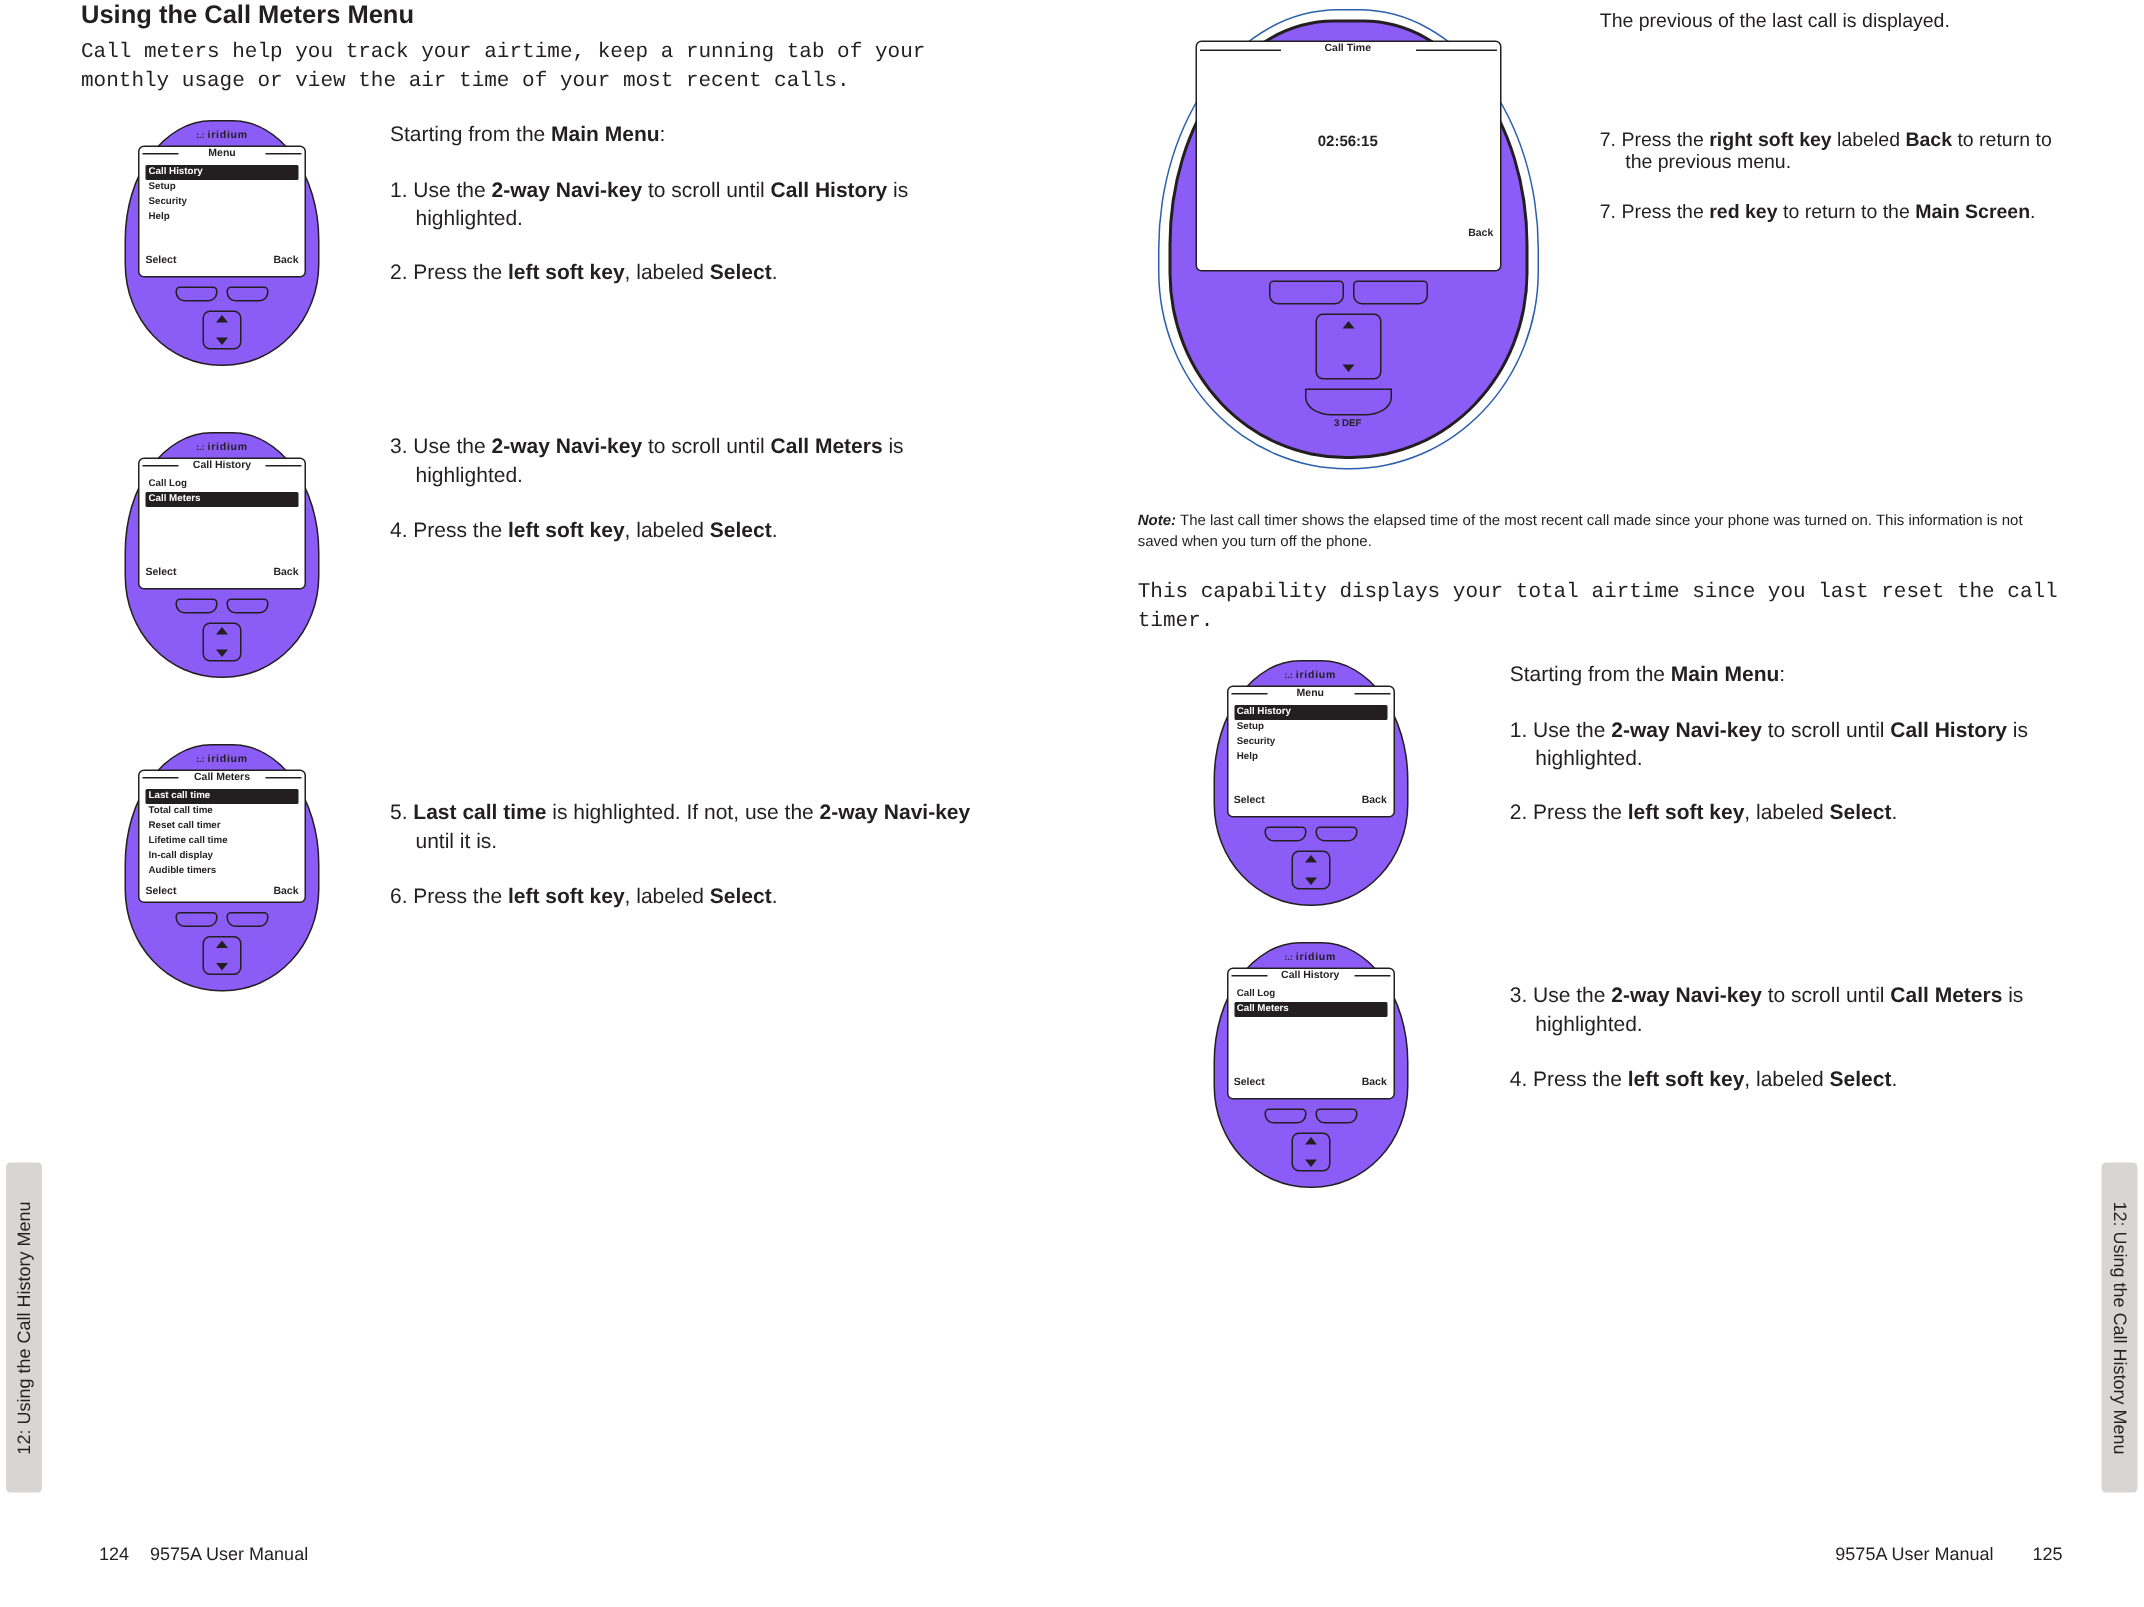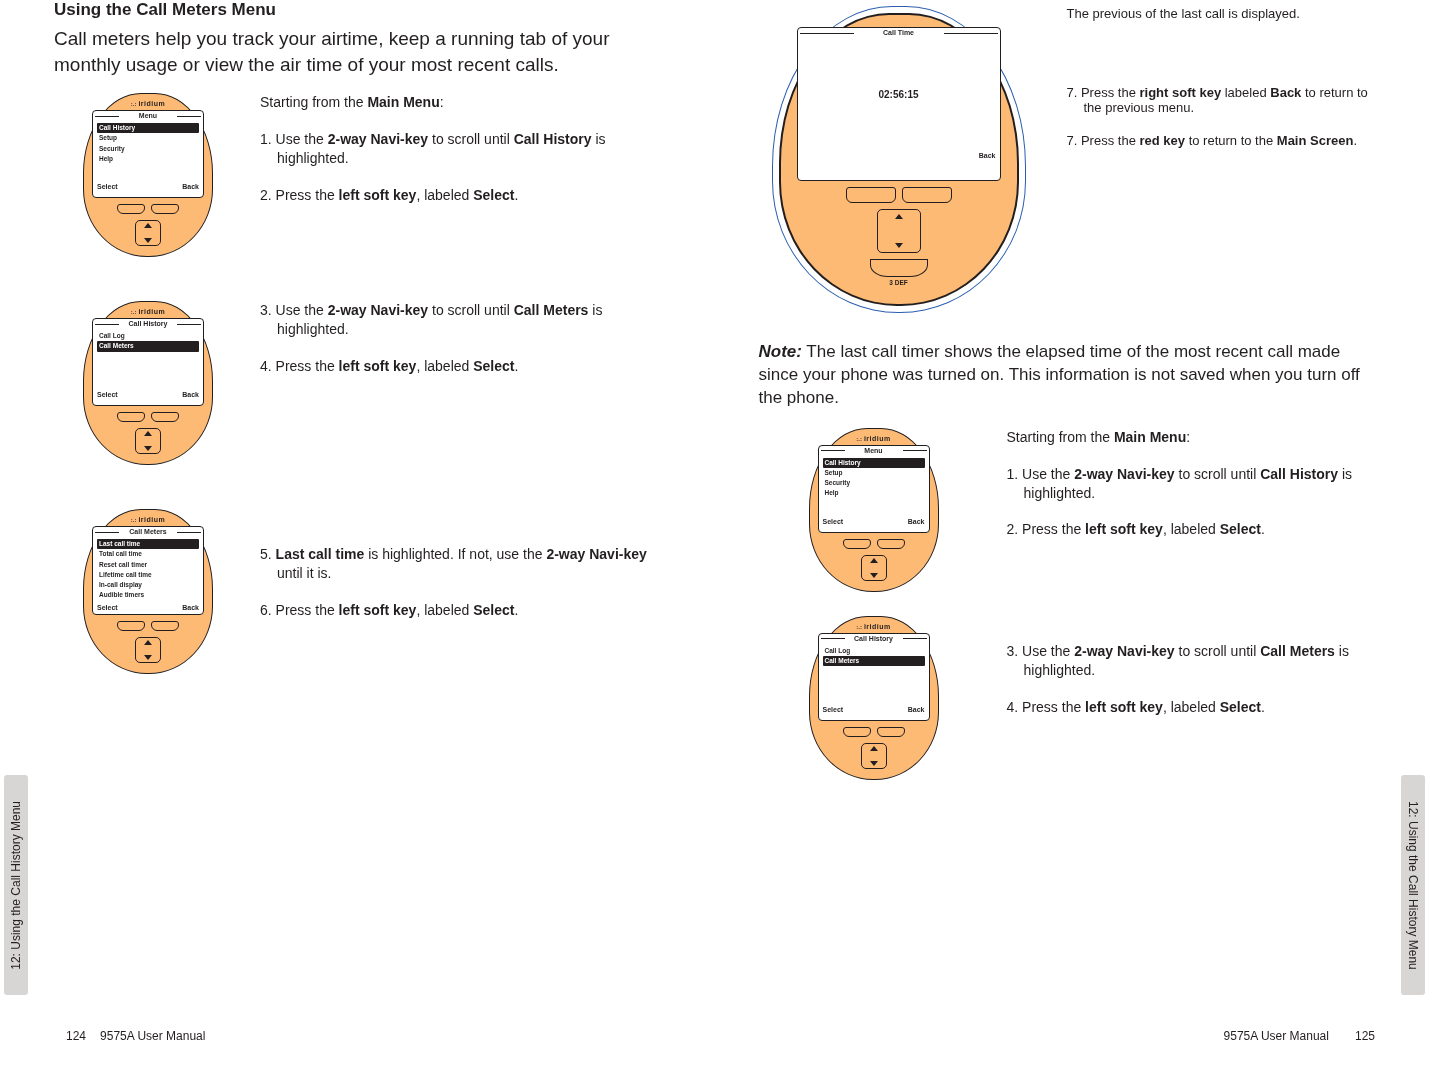--- a/index.html
+++ b/index.html
@@ -39,38 +39,38 @@
     bottom: 28px;
     font-size: 12px;
     color: #231f20;
   }
   .page-left  .footer { left: 54px; }
   .page-right .footer { right: 54px; }
   .footer .num { font-weight: 400; margin-left: 12px; }
   .footer .sep { display: inline-block; width: 14px; }
 
   h2.section-title { font-size: 17px; font-weight: 700; margin-bottom: 6px; }
-  p.body { font-size: 19px; line-height: 1.35; margin-bottom: 16px; }
+  p.body { font-size: 14px; line-height: 1.35; margin-bottom: 16px; font-family: Liberation Mono, monospace; }
   h3.sub { font-size: 14px; font-weight: 700; margin: 14px 0 10px; }
 
   
   .step-row { display: flex; align-items: flex-start; margin-bottom: 44px; position: relative; }
   .step-row .phone-col { width: 188px; flex: none; display: flex; justify-content: center; }
   .step-row .txt-col   { flex: 1; padding-left: 18px; }
   .step-row .txt-col p, .step-row .txt-col ol { font-size: 14px; line-height: 1.35; }
   .step { margin-bottom: 18px; text-indent: -17px; margin-left: 17px; }
   .bold { font-weight: 700; }
   .italic { font-style: italic; }
 
   
   .phone {
     width: 130px;
     border: 1.5px solid #231f20;
     border-radius: 58px 58px 64px 64px / 80px 80px 68px 68px;
-    background: #fdba74;
+    background: #8b5cf6;
     padding: 6px 8px 10px;
     position: relative;
   }
   .phone.big {
     width: 240px;
     border-width: 2px;
     border-radius: 110px 110px 118px 118px / 150px 150px 124px 124px;
     padding: 12px 16px 18px;
   }
   .phone-brand { text-align: center; font-size: 7px; letter-spacing: .5px; font-weight: 600; }
@@ -123,21 +123,21 @@
     border-radius: 0 0 18px 18px / 0 0 12px 12px;
   }
   .phone.big .phone-red { width:58px; height:18px; }
   .phone-def { text-align:center; font-size:6.5px; font-weight:700; margin-top:2px; }
 
   .outline { border:1.6px solid #2b5fae; border-radius: 120px 120px 126px 126px / 160px 160px 132px 132px; padding:6px; }
 
   
   .diagram-block { position: relative; margin-top: 6px; margin-bottom: 28px; }
 
-  .note p { font-size: 17px; line-height: 1.35; }
+  .note p { font-size: 10px; line-height: 1.35; }
 </style>
 </head>
 <body>
 
 <div class="spread">
 
   <div class="page page-left">
     <div class="side-tab left">
         <span>12: Using the Call History Menu</span>
       </div>
@@ -289,20 +289,21 @@
           <p class="step"><span>7. Press the </span><span class="bold">right soft key</span><span> labeled </span><span class="bold">Back</span><span> to return to the previous menu.</span></p>
           <p class="step"><span>7. Press the </span><span class="bold">red key</span><span> to return to the </span><span class="bold">Main Screen</span><span>.</span></p>
         </div>
       </div>
     </div>
 
     <div class="note" style="margin-bottom:18px;">
       <p><span class="bold italic">Note:</span><span> The last call timer shows the elapsed time of the most recent call made since your phone was turned on. This information is not saved when you turn off the phone.</span></p>
     </div>
 
+    <p class="body">This capability displays your total airtime since you last reset the call timer.</p>
 
     <div class="step-row" style="margin-bottom:24px;">
       <div class="phone-col" style="width:230px;">
         <div class="phone">
           <div class="phone-brand"><span>iridium</span></div>
           <div class="phone-screen">
             <div class="scr-title"><span class="rule l"></span><span>Menu</span><span class="rule r"></span></div>
             <span class="scr-arrow-up">↑</span>
             <div class="scr-body">
               <div class="row hi">Call History</div>

